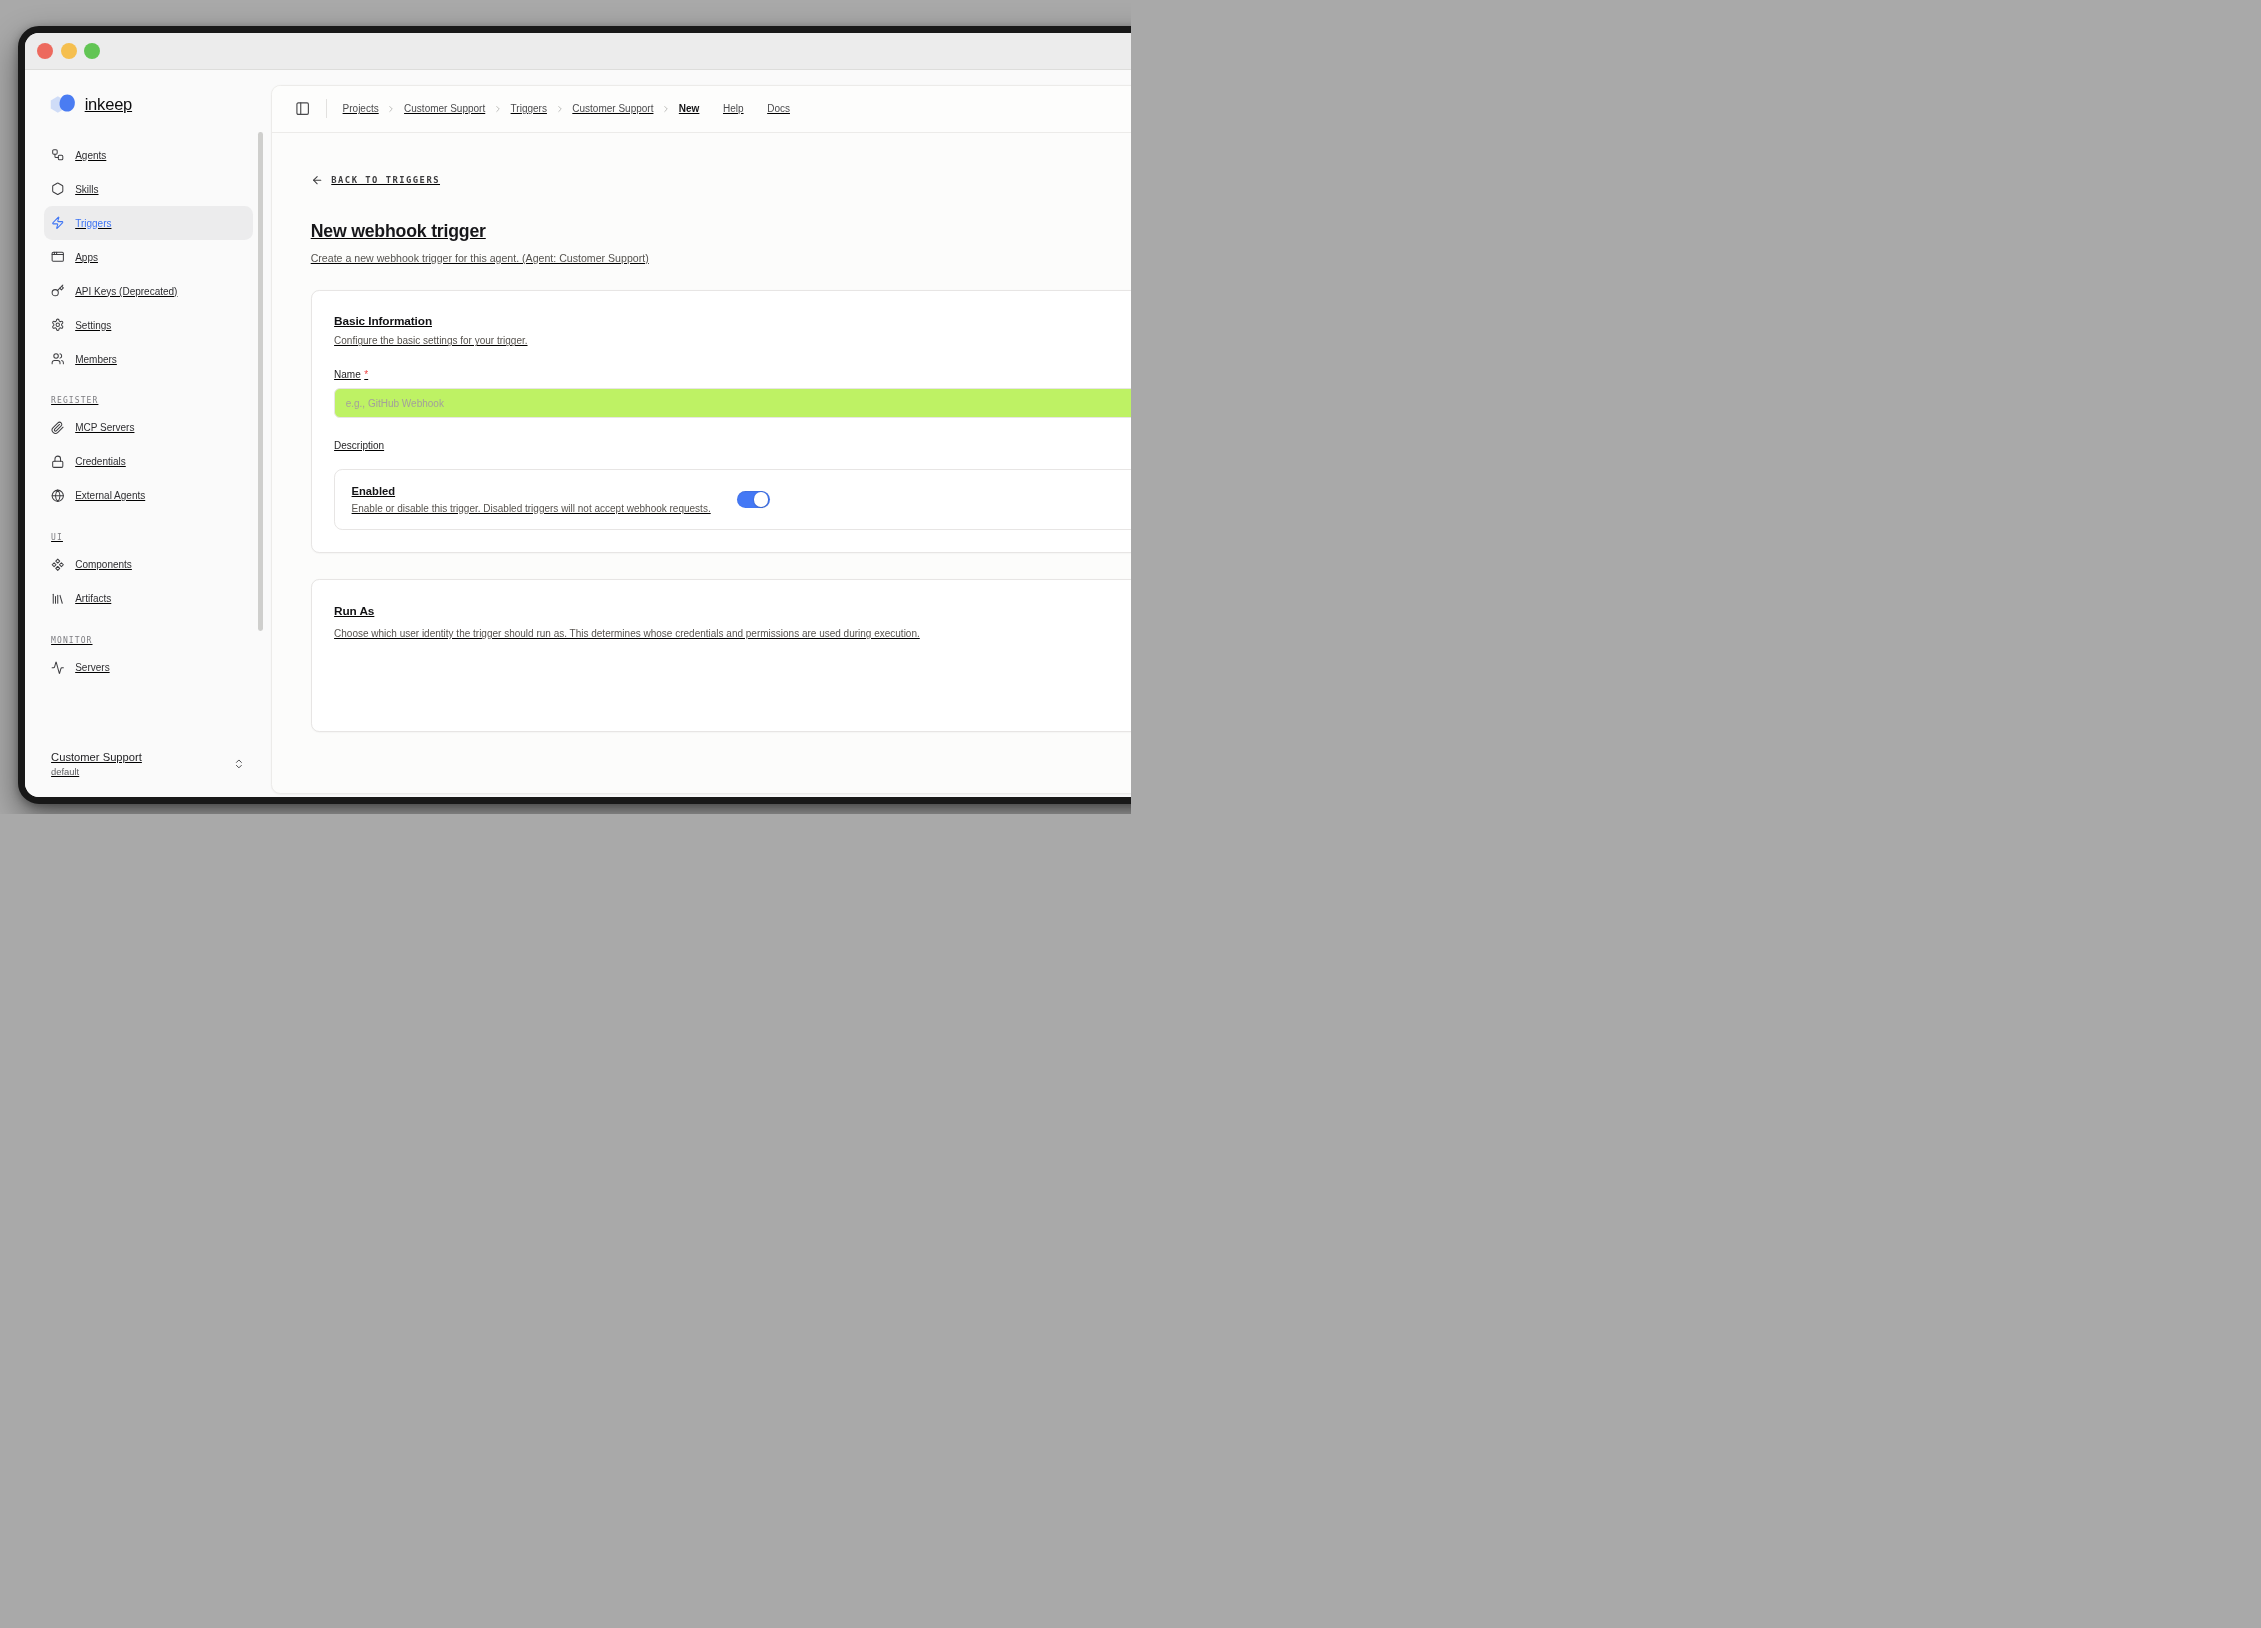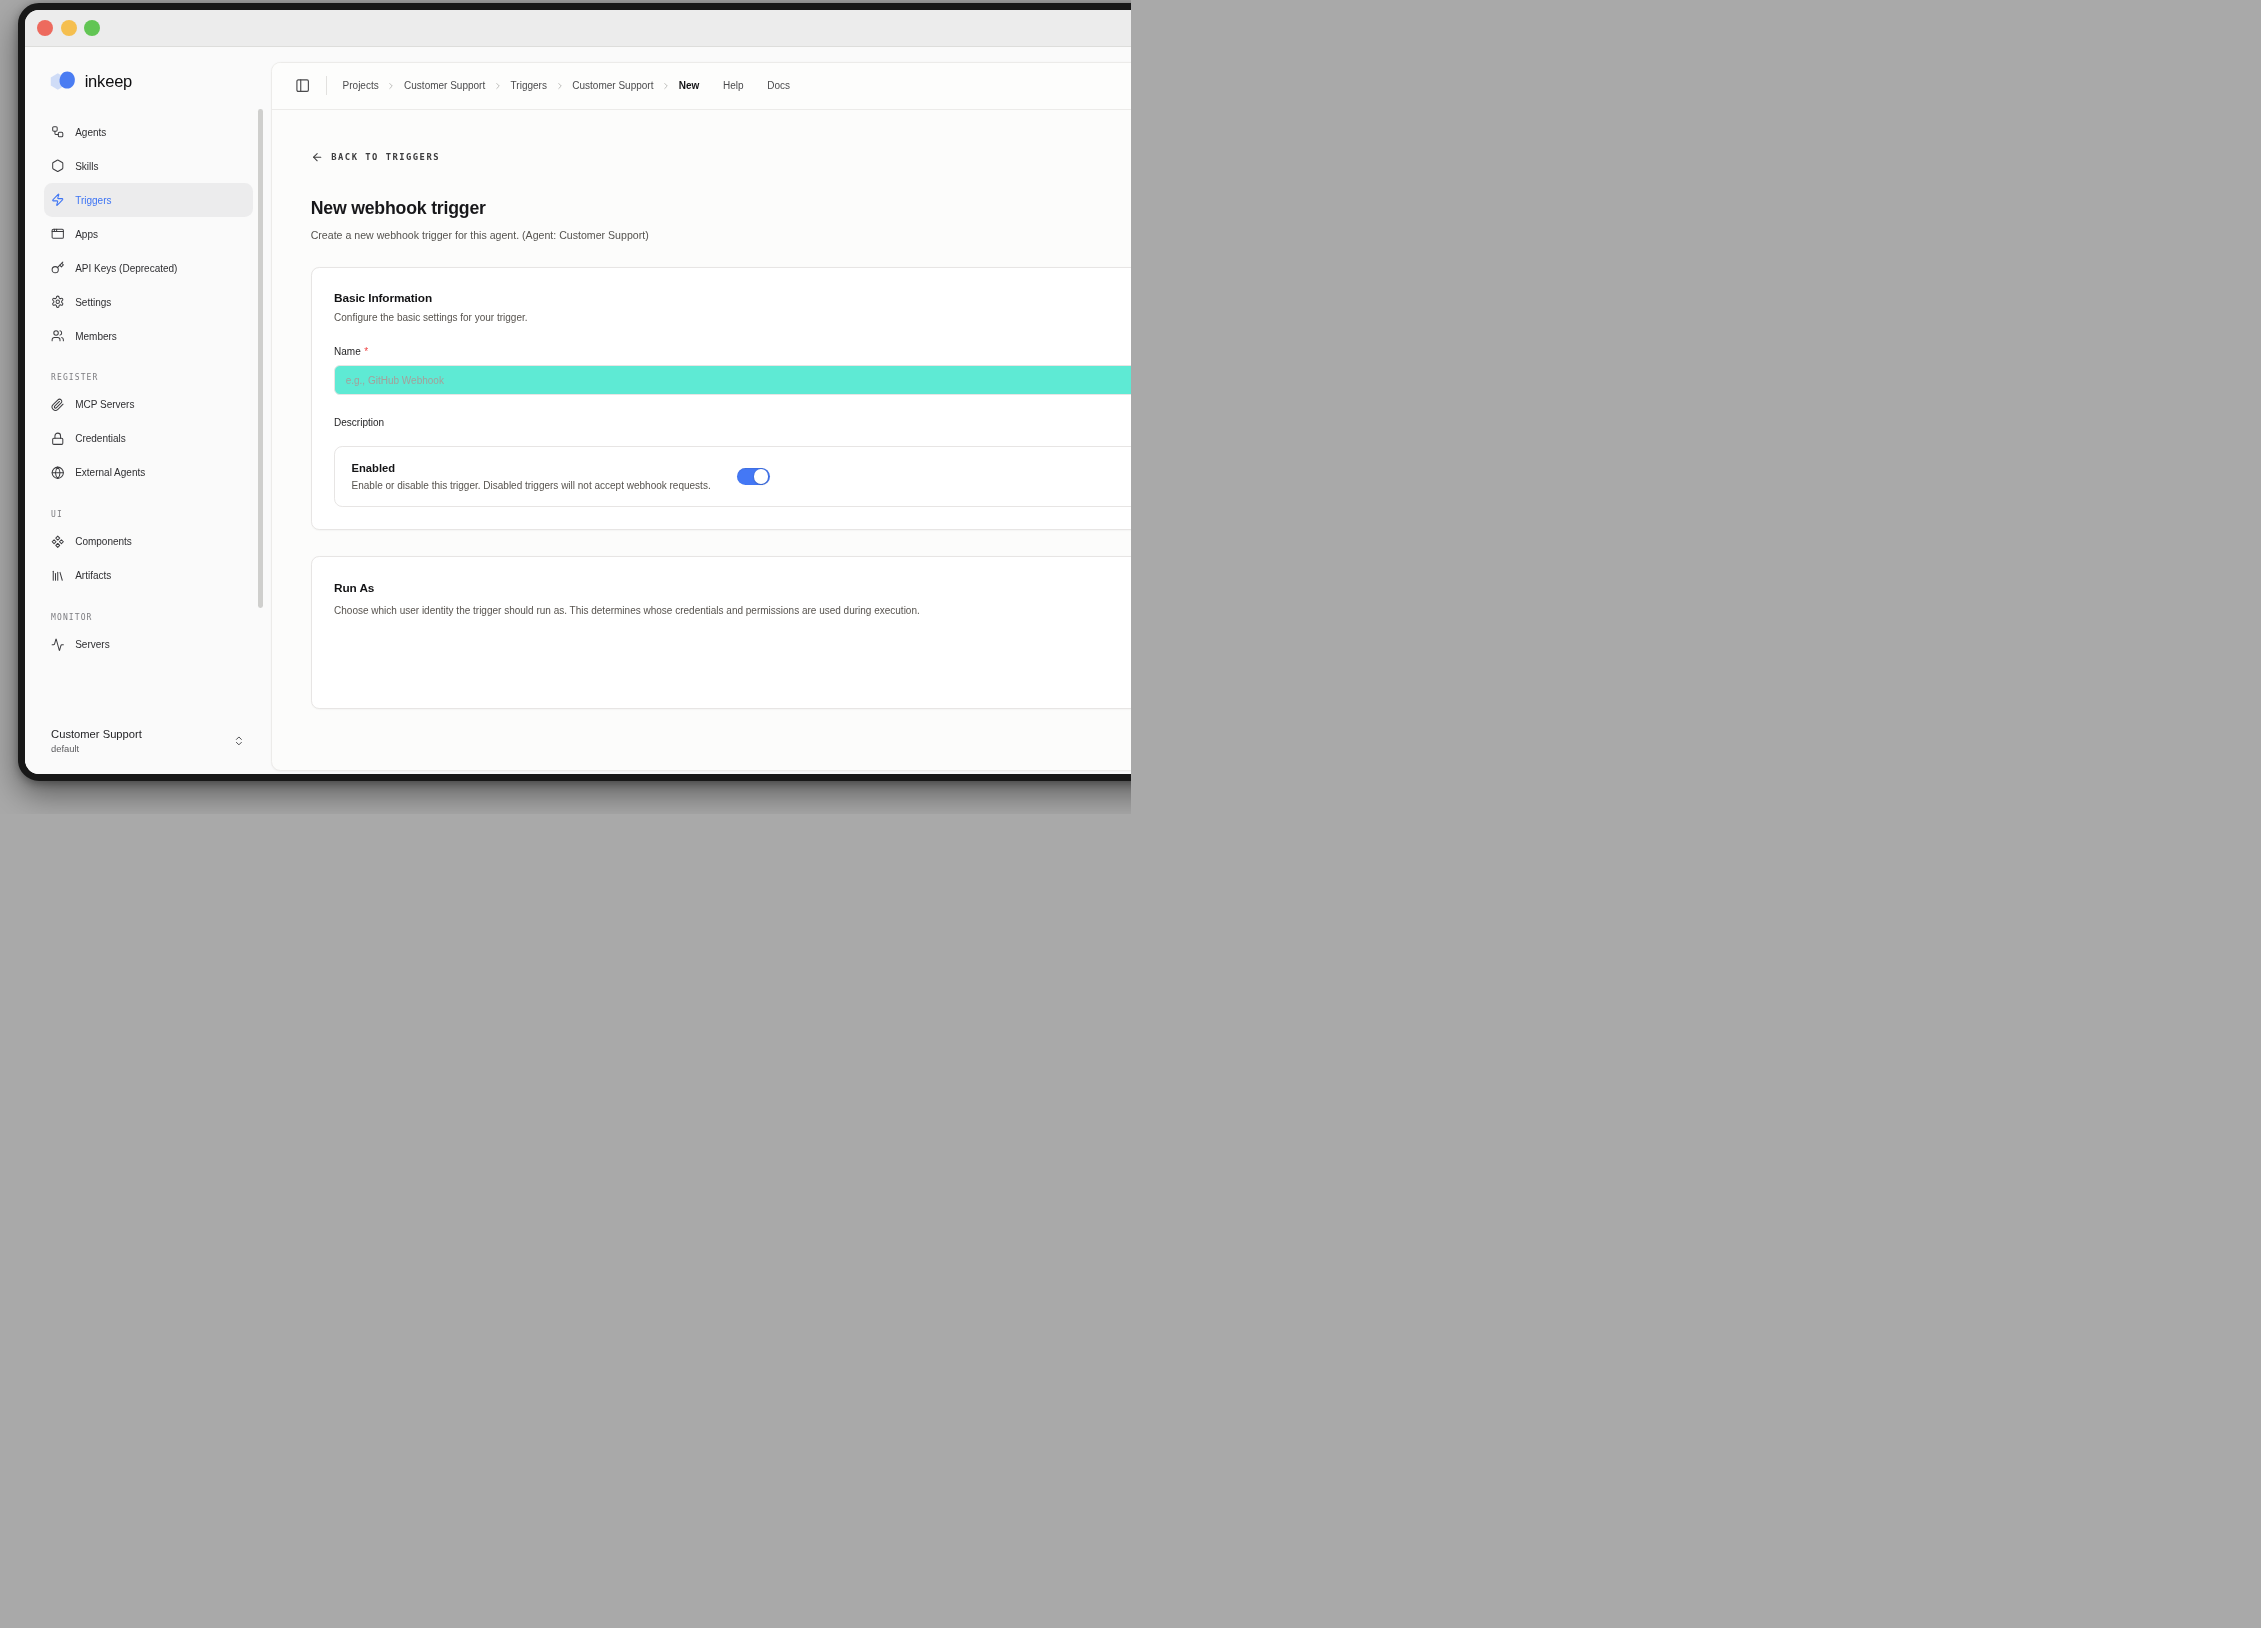--- a/index.html
+++ b/index.html
@@ -1,23 +1,23 @@
 <!DOCTYPE html>
 <html style="font-size:9.4px"><head>
 <meta charset="utf-8">
 <style>
   * { margin:0; padding:0; box-sizing:border-box; }
   html,body { width:1131px; height:814px; overflow:hidden; }
   body { font-family:"Liberation Sans","DejaVu Sans",sans-serif; background:#a9a9a9; }
   .stage { position:relative; width:1131px; height:814px; }
 
   .window {
-    position:absolute; left:17.7px; top:3px; width:1284px; height:778px;
+    position:absolute; left:17.7px; top:26px; width:1284px; height:778px;
     background:#fafafa; border:7.7px solid #181818; border-radius:21px;
-    overflow:hidden; box-shadow:0 13px 32px rgba(0,0,0,.45), 0 2.4px 8.2px rgba(0,0,0,.3);
+    overflow:hidden; box-shadow:0 13px 32px rgba(0,0,0,.45), 0 2.4px 8.2px rgba(0,0,0,.3);text-decoration:underline;
   }
 
   
   .titlebar { height:37px; background:#ececec; border-bottom:0.6px solid #dddddb;
     display:flex; align-items:center; padding-left:12.4px; gap:7.7px; }
   .tl { width:16px; height:16px; border-radius:50%; }
   .tl.red{ background:#ed6a5e; } .tl.yellow{ background:#f5bf4f; } .tl.green{ background:#62c554; }
 
   
   .app { display:flex; height:calc(100% - 37px); background:#fafafa; }
@@ -70,21 +70,21 @@
   .page-sub { margin-top:9.4px; font-size:10.6px; color:#55534f; }
 
   .card { margin-top:26px; background:#ffffff; border:0.6px solid #e7e5e4; border-radius:8.2px;
     padding:23.6px 22.4px 22.4px; box-shadow:0 0.6px 1.2px rgba(0,0,0,.03); }
   .card h2 { font-size:11.8px; font-weight:700; color:#121214; letter-spacing:-0.1px; }
   .card .card-desc { margin-top:7px; font-size:10px; color:#57534e; }
   .field-label { margin-top:22.4px; font-size:10px; font-weight:500; color:#1e1e20; display:flex; gap:3.5px; }
   .req { color:#ef4444; }
   .text-input { margin-top:8.2px; width:100%; height:30px; border:0.6px solid #e7e5e4;
     border-radius:5.9px; padding:0 10.6px; font-size:10px; font-family:inherit; color:#1e1e20;
-    background:#5eead4; outline:none; }
+    background:#bef264; outline:none; }
   .text-area { margin-top:8.2px; width:100%; height:61px; border:0.6px solid #e7e5e4;
     border-radius:5.9px; padding:8.2px 10.6px; font-size:10px; font-family:inherit; color:#1e1e20;
     background:#fff; outline:none; resize:none; }
   .text-input::placeholder, .text-area::placeholder { color:#a3a09b; }
   .enabled-box { margin-top:17.7px; border:0.6px solid #e7e5e4; border-radius:8.2px;
     padding:15.3px 16.5px; display:flex; align-items:center; gap:26px; }
   .enabled-title { font-size:11.2px; font-weight:600; color:#141416; }
   .enabled-desc { margin-top:5.3px; font-size:10px; color:#57534e; }
   .toggle { position:relative; width:33px; height:17px; border-radius:8.8px; background:#4478f5;
     flex-shrink:0; cursor:pointer; box-shadow:0 0.6px 1.2px rgba(0,0,0,.15) inset; }

